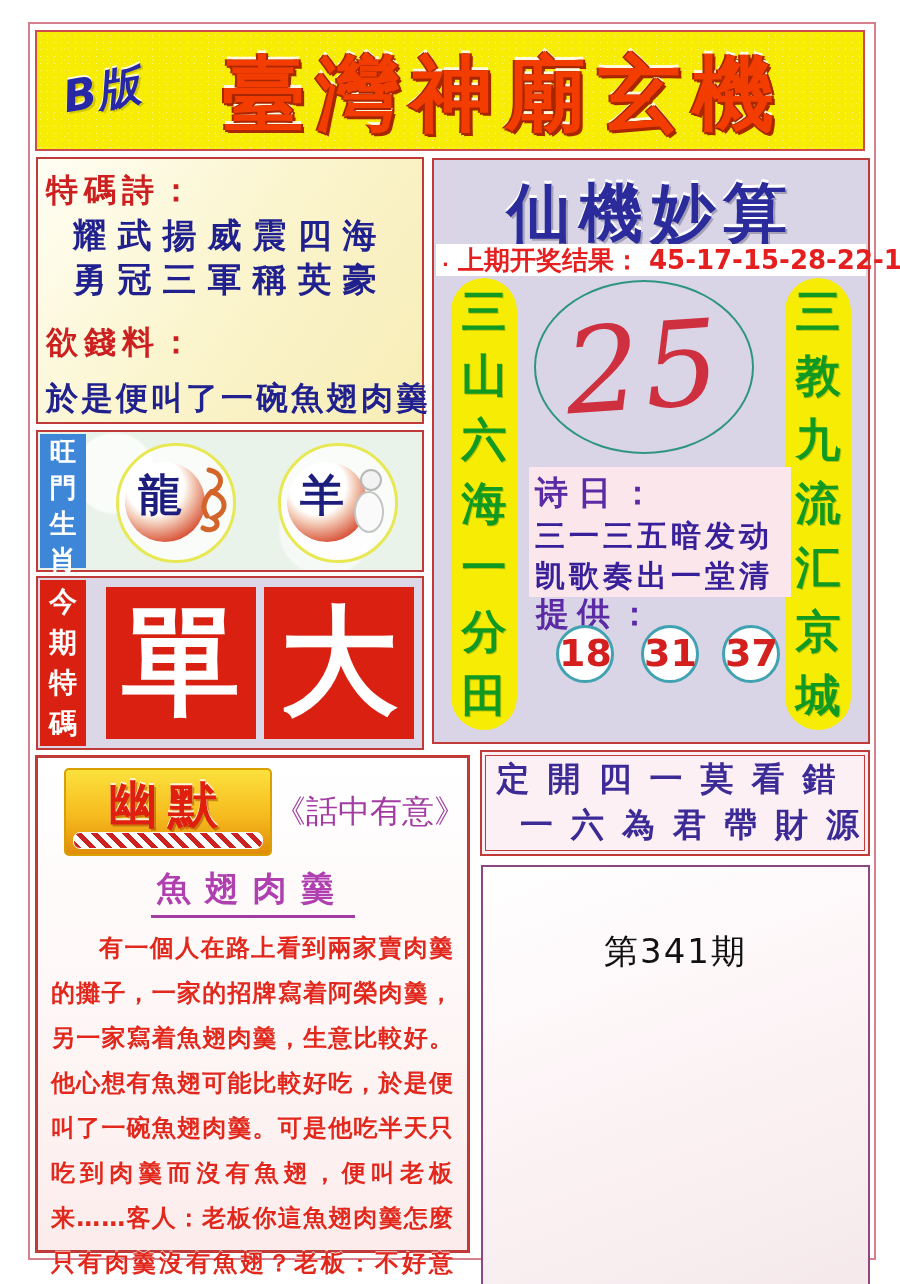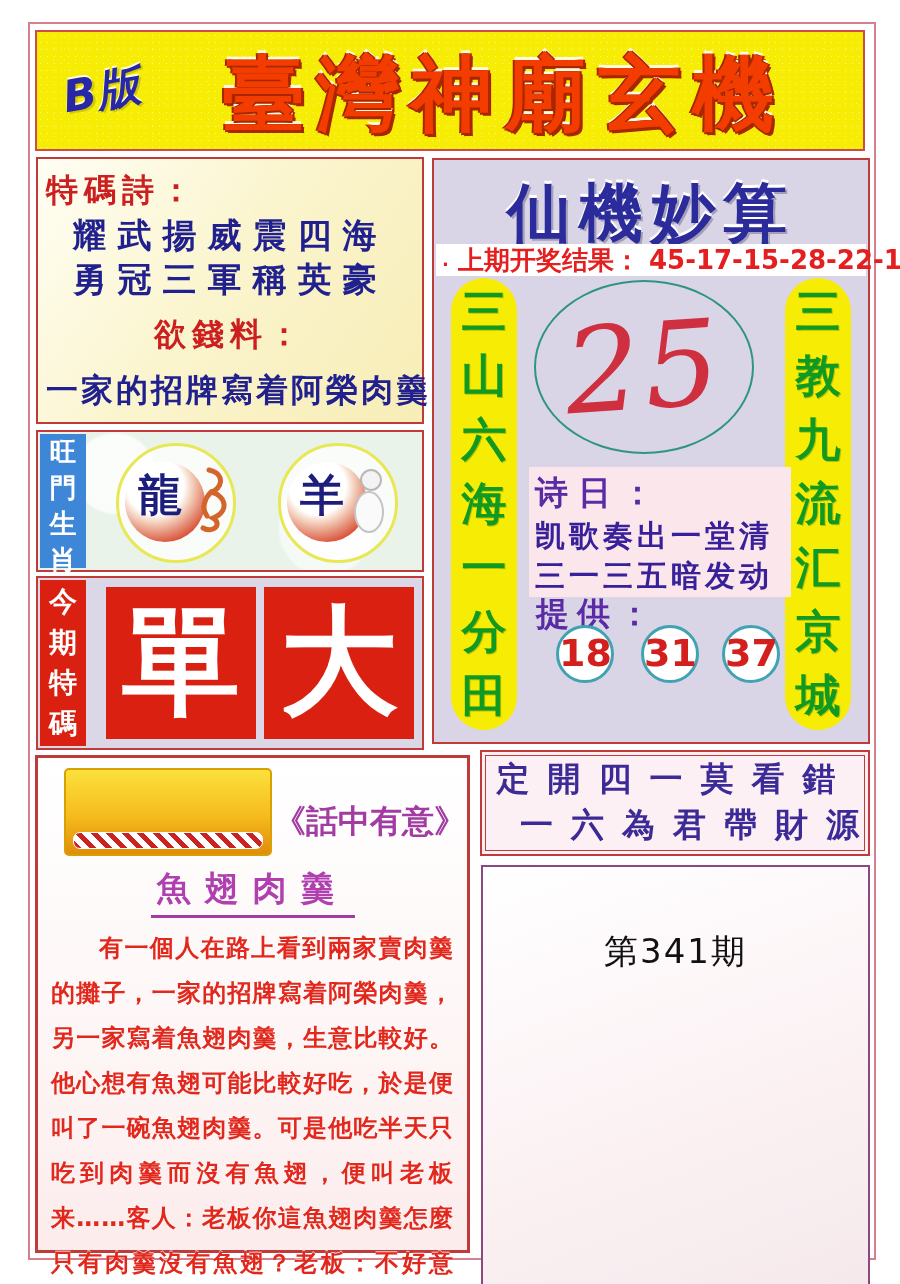--- a/index.html
+++ b/index.html
@@ -48,21 +48,21 @@
   }
   .poem-heading,.money-heading{
     font-size:32px;font-weight:bold;color:#cc2020;letter-spacing:6px;
     font-family:"DejaVu Serif","Liberation Serif",serif;
   }
   .poem-line{
     font-size:34px;font-weight:bold;color:#20208e;letter-spacing:11px;
     text-align:center;line-height:44px;white-space:nowrap;
     font-family:"DejaVu Serif","Liberation Serif",serif;
   }
-  .money-heading{margin-top:12px;text-align:center;}
+  .money-heading{margin-top:20px;}
   .money-line{
     margin-top:12px;font-size:32px;font-weight:bold;color:#20208e;letter-spacing:3px;
     text-align:center;white-space:nowrap;
     font-family:"DejaVu Serif","Liberation Serif",serif;
   }
 
   
   .zodiac-box{
     left:6px;top:406px;width:388px;height:142px;
     background:#e9f3ea;
@@ -126,23 +126,22 @@
     letter-spacing:10px;margin-top:2px;
     text-shadow:0 -2px 0 rgba(255,255,255,.8),2px 2px 0 rgba(120,20,0,.35);
   }
   .humor-badge-band{
     position:absolute;left:7px;right:7px;bottom:5px;height:15px;border-radius:7px;
     background:repeating-linear-gradient(45deg,#cc2222 0 5px,#ffffff 5px 11px);
     border:1px solid #ffffff;
   }
   .humor-subtitle{
     position:absolute;left:236px;top:32px;
-    font-size:32px;font-weight:bold;color:#a23ca2;white-space:nowrap;
+    font-size:32px;font-weight:normal;color:#a23ca2;white-space:nowrap;
     text-shadow:0 -2px 0 rgba(255,255,255,.9);
-    margin-top:10px;
   }
   .story-title-wrap{position:absolute;left:0;right:0;top:108px;text-align:center;}
   .story-title{
     display:inline-block;font-size:34px;font-weight:900;color:#b040b0;
     letter-spacing:14px;padding:0 6px 3px 6px;border-bottom:3px solid #a23ca2;
     text-shadow:0 -2px 0 rgba(255,255,255,.9);
   }
   .story-text{
     position:absolute;left:13px;right:13px;top:168px;
     font-size:24px;font-weight:bold;color:#e2281c;line-height:45px;
@@ -246,21 +245,21 @@
   <div class="title-banner">
     <div class="edition">B版</div>
     <div class="main-title">臺灣神廟玄機</div>
   </div>
 
   <div class="rbox poem-box">
     <div class="poem-heading">特碼詩：</div>
     <div class="poem-line">耀武揚威震四海</div>
     <div class="poem-line">勇冠三軍稱英豪</div>
     <div class="money-heading">欲錢料：</div>
-    <div class="money-line">一家的招牌寫着阿榮肉羹</div>
+    <div class="money-line">於是便叫了一碗魚翅肉羹</div>
   </div>
 
   <div class="rbox zodiac-box">
     <div class="zodiac-strip">
         <span class="vch">旺</span>
         <span class="vch">門</span>
         <span class="vch">生</span>
         <span class="vch">肖</span>
       </div>
     <div class="zodiac-circle zc-dragon">
@@ -288,20 +287,21 @@
         <span class="vch">期</span>
         <span class="vch">特</span>
         <span class="vch">碼</span>
       </div>
     <div class="special-tile tile-0">單</div>
     <div class="special-tile tile-1">大</div>
   </div>
 
   <div class="humor-box">
     <div class="humor-badge">
+      <div class="humor-badge-text">幽默</div>
       <div class="humor-badge-band"></div>
     </div>
     <div class="humor-subtitle">《話中有意》</div>
     <div class="story-title-wrap">
       <span class="story-title">魚翅肉羹</span>
     </div>
     <div class="story-text">有一個人在路上看到兩家賣肉羹的攤子，一家的招牌寫着阿榮肉羹，另一家寫着魚翅肉羹，生意比較好。他心想有魚翅可能比較好吃，於是便叫了一碗魚翅肉羹。可是他吃半天只吃到肉羹而沒有魚翅，便叫老板来……客人：老板你這魚翅肉羹怎麼只有肉羹沒有魚翅？老板：不好意思，小弟的名字叫魚翅。</div>
   </div>
 
   <div class="rbox oracle-box">
@@ -327,22 +327,22 @@
         <span class="vch">流</span>
         <span class="vch">汇</span>
         <span class="vch">京</span>
         <span class="vch">城</span>
       </div>
     <div class="main-number-circle">
       <span class="main-number">25</span>
     </div>
     <div class="oracle-poem">
       <div class="oracle-poem-heading">诗日：</div>
+      <div class="oracle-poem-line">三一三五暗发动</div>
       <div class="oracle-poem-line">凯歌奏出一堂清</div>
-      <div class="oracle-poem-line">三一三五暗发动</div>
     </div>
     <div class="provide-label">提供：</div>
     <div class="provide-circle pc-0">18</div>
     <div class="provide-circle pc-1">31</div>
     <div class="provide-circle pc-2">37</div>
   </div>
 
   <div class="calligraphy-box">
     <div class="calligraphy-inner">
       <div class="calligraphy-line cl-1">定開四一莫看錯</div>

